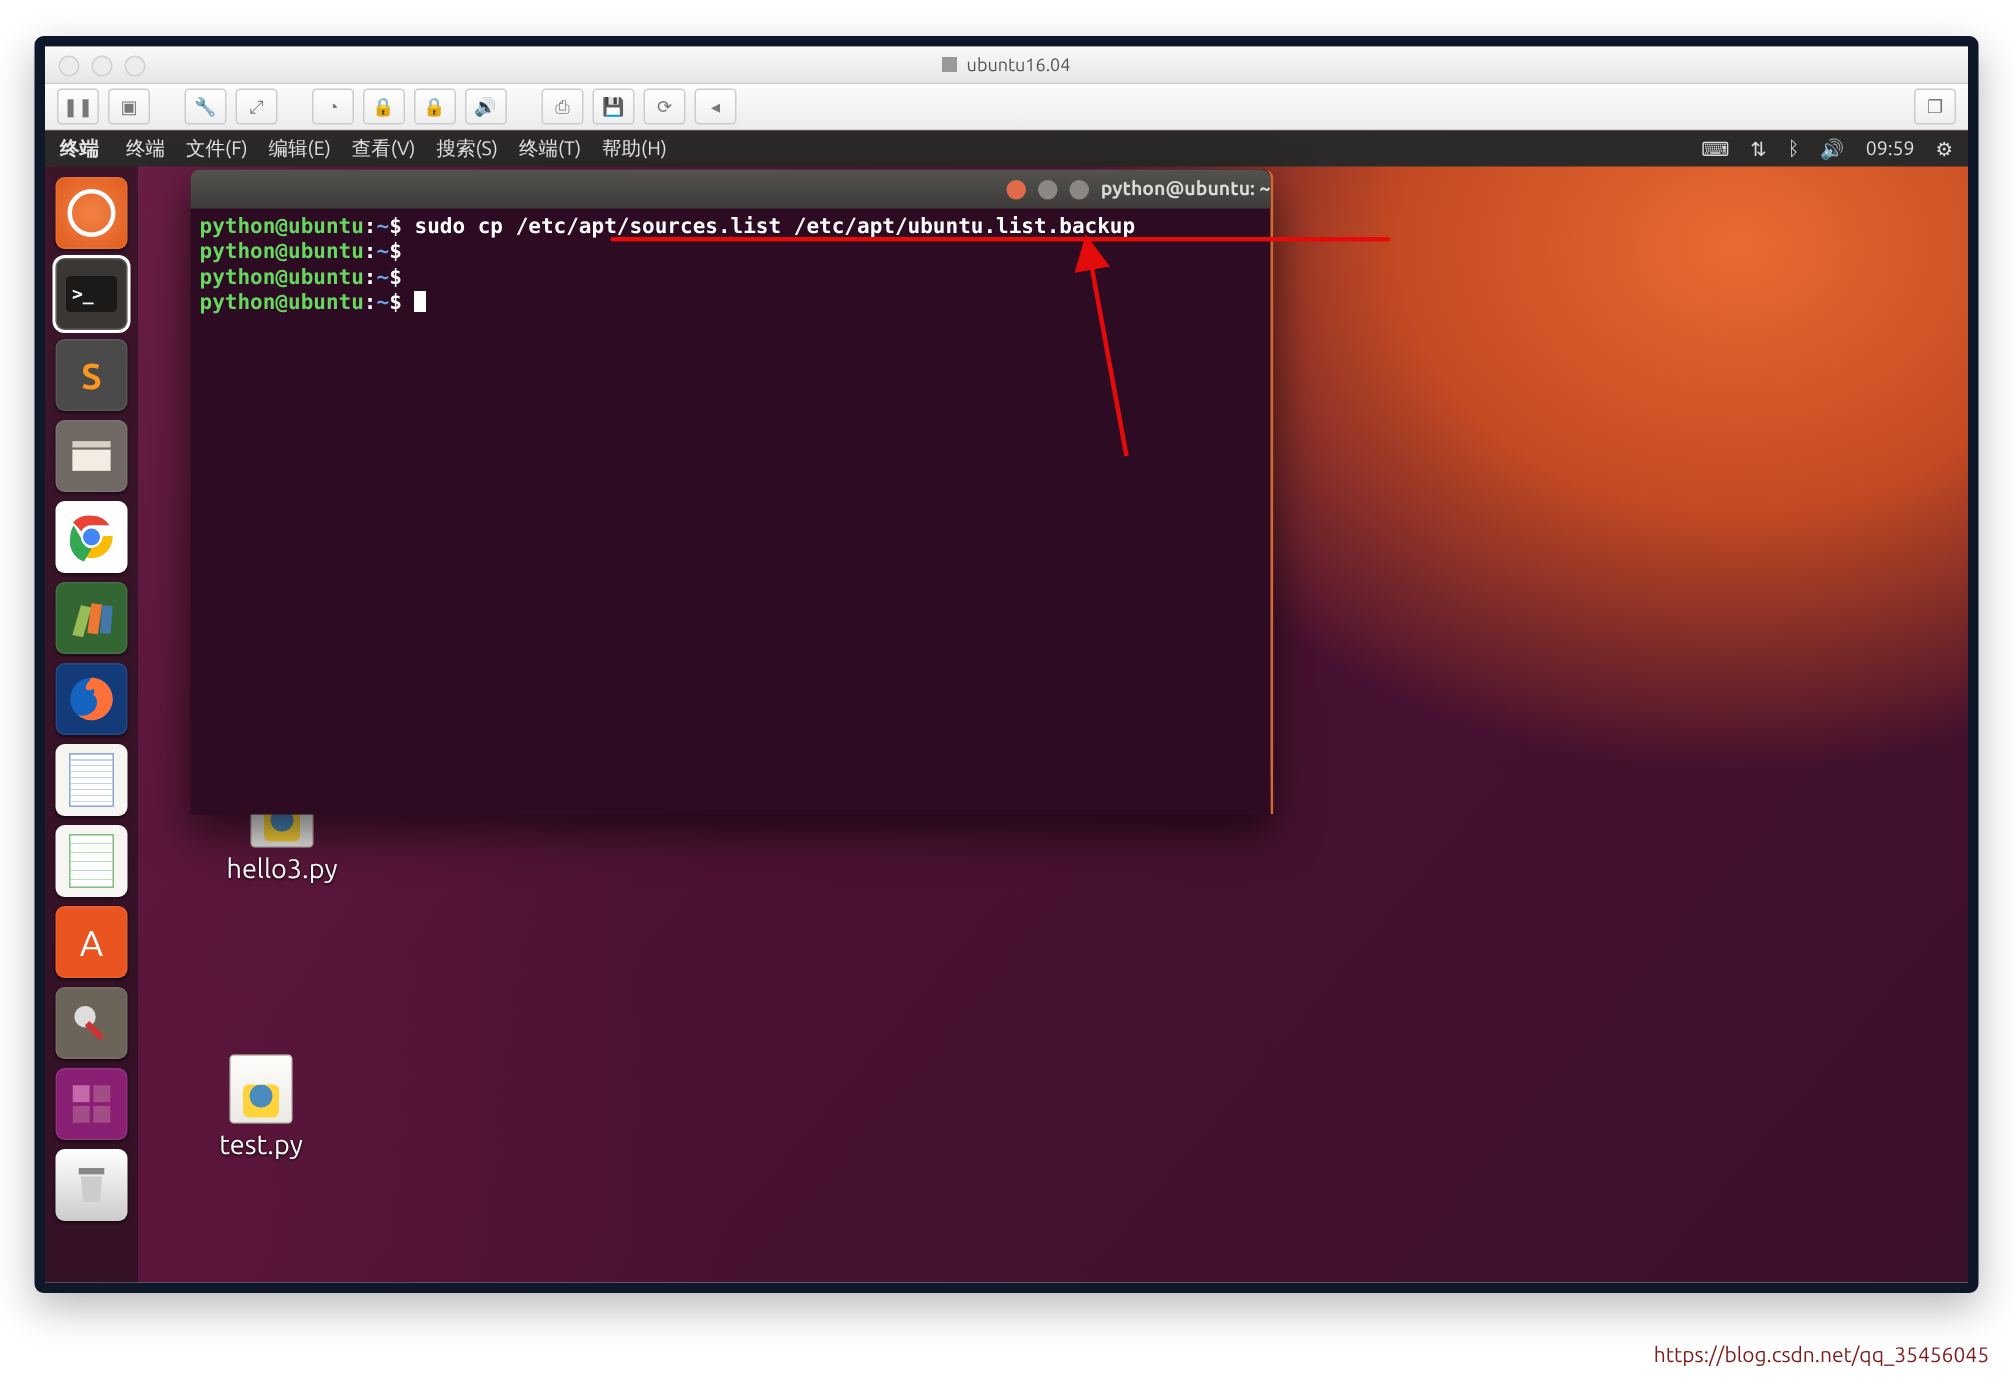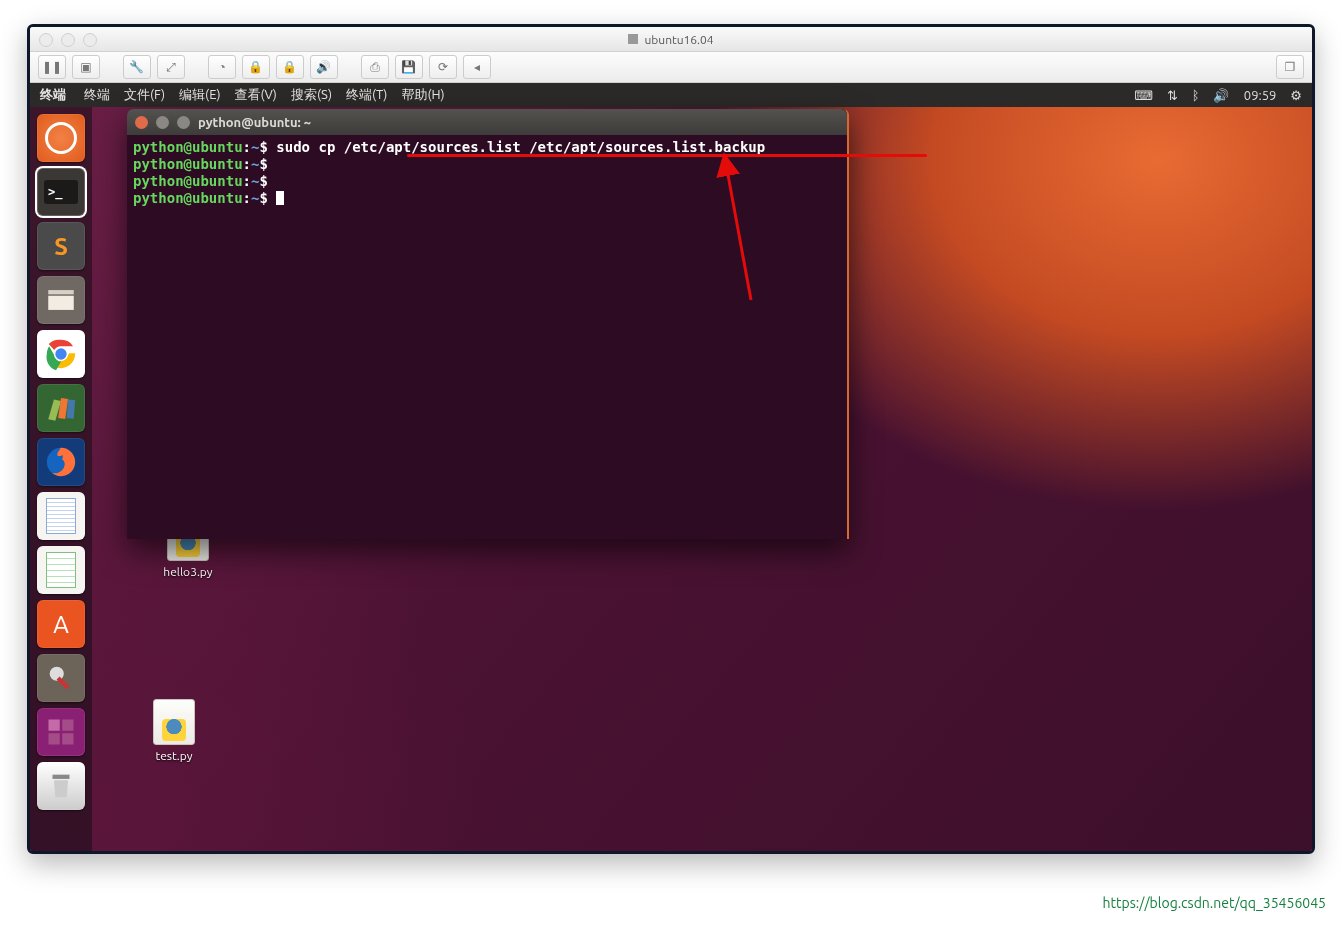--- a/index.html
+++ b/index.html
@@ -1,16 +1,16 @@
 <!DOCTYPE html>
 <html><head>
 <meta charset="utf-8">
 <style>
   body{margin:0;background:#fff;font-family:"Ubuntu",Arial,sans-serif;width:1342px;}
-  .vm-window{position:relative;margin:24px auto 0 auto;width:1282px;border:3px solid #0f172a;border-radius:6px;box-shadow:0 10px 28px rgba(0,0,0,.28);overflow:hidden;background:#efeeec;}
+  .vm-window{position:relative;margin:24px auto 0 auto;width:1282px;border:7px solid #0f172a;border-radius:6px;box-shadow:0 10px 28px rgba(0,0,0,.28);overflow:hidden;background:#efeeec;}
   .vm-titlebar{height:24px;display:flex;align-items:center;justify-content:center;background:linear-gradient(#fafafa,#e6e6e6);border-bottom:1px solid #d0d0d0;position:relative;}
   .traffic{position:absolute;left:9px;top:6px;display:flex;gap:8px;}
   .tl{width:12px;height:12px;border-radius:50%;background:#ececec;border:1px solid #d0d0d0;}
   .vm-title{font-size:12px;color:#555;display:flex;align-items:center;gap:6px;}
   .vm-title .ico{width:10px;height:10px;background:#999;display:inline-block;}
   .vm-toolbar{height:30px;background:linear-gradient(#fcfcfc,#ececec);border-bottom:1px solid #cfcfcf;display:flex;align-items:center;padding:0 8px;gap:6px;}
   .tbtn{width:26px;height:22px;border:1px solid #ccc;border-radius:3px;background:linear-gradient(#fff,#eee);display:flex;align-items:center;justify-content:center;color:#777;font-size:12px;}
   .tsep{width:11px;}
   .vm-content{position:relative;height:768px;overflow:hidden;background:#1a0a12;}
 
@@ -43,40 +43,40 @@
   .writer{background:#f7f5f2;} .writer .doc{width:28px;height:34px;border:1px solid #8aa9d6;background:repeating-linear-gradient(#fff,#fff 3px,#c3d3ee 3px,#c3d3ee 4px);}
   .calc{background:#f7f5f2;} .calc .sht{width:28px;height:34px;border:1px solid #7fbf7f;background:repeating-linear-gradient(#fff,#fff 5px,#b7e1b7 5px,#b7e1b7 6px);}
   .soft{background:#e95420;color:#fff;font-size:24px;}
   .tools{background:#6c6359;}
   .work{background:#8a2074;}
   .trash{background:linear-gradient(#fff,#ccc);}
   
   .chrome svg,.ffox svg,.files svg,.tools svg,.books svg,.trash svg{width:34px;height:34px;}
 
   
-  .dicon{position:absolute;width:80px;text-align:center;color:#fff;font-size:12px;text-shadow:0 1px 2px #000;}
+  .dicon{position:absolute;width:80px;text-align:center;color:#fff;font-size:18px;text-shadow:0 1px 2px #000;}
   .dicon .fi{width:40px;height:44px;margin:0 auto 4px;background:linear-gradient(#fdfdfb,#eceae5);border:1px solid #c9c5bd;border-radius:3px;position:relative;}
   .dicon .fi::after{content:"";position:absolute;bottom:3px;left:8px;width:24px;height:22px;background:radial-gradient(circle at 50% 35%,#4b8bbe 40%,#ffd43b 42%);border-radius:4px;}
 
   
   .terminal{position:absolute;top:26px;left:97px;width:720px;height:430px;background:#2d0b22;border-radius:6px 6px 0 0;box-shadow:0 12px 30px rgba(0,0,0,.6);border-right:2px solid #d46a2f;}
-  .term-title{height:26px;background:linear-gradient(#54524f,#3e3c3a);border-radius:6px 6px 0 0;display:flex;align-items:center;padding-left:8px;gap:8px;color:#dcdad7;font-size:13px;font-weight:bold;}
+  .term-title{height:26px;background:linear-gradient(#54524f,#3e3c3a);border-radius:6px 6px 0 0;display:flex;align-items:center;padding-left:8px;gap:8px;color:#dcdad7;font-size:13px;font-weight:bold;justify-content:flex-end;}
   .tb{width:13px;height:13px;border-radius:50%;}
   .tb.c{background:#e06b4b;} .tb.m{background:#8a8784;} .tb.x{background:#8a8784;}
   .term-body{padding:4px 6px;font:bold 14px/17px "DejaVu Sans Mono","Ubuntu Mono",monospace;color:#fff;position:relative;}
   .pr-user{color:#67d85f;} .pr-path{color:#6aa7e8;} .pr-d{color:#fff;}
   .cursor{display:inline-block;width:8px;height:14px;background:#fff;vertical-align:-2px;}
   .underline{position:absolute;top:19px;left:280px;width:520px;height:3px;background:#e40b0b;border-radius:2px;}
   
   
   .annot{position:absolute;top:167px;left:546px;color:#f01111;font-weight:bold;font-size:17px;line-height:1.3;text-shadow:0 0 1px #800;}
   .arrow{position:absolute;top:25px;left:594px;}
   .arrow svg{overflow:visible;}
 
-  .watermark{position:absolute;right:10px;bottom:-30px;color:#15803d;font-size:14px;}
+  .watermark{position:absolute;right:10px;bottom:-30px;color:#7f1d1d;font-size:14px;}
   .container{position:relative;width:1342px;height:925px;}
 </style>
 </head>
 <body>
 
 <div class="container">
 <div class="vm-window">
 
   <div class="vm-titlebar">
     <div class="traffic">
@@ -214,21 +214,21 @@
 
     <div class="terminal">
       <div class="term-title">
         <div class="tb c"></div>
         <div class="tb m"></div>
         <div class="tb x"></div>
         <span>python@ubuntu: ~</span>
       </div>
       <div class="term-body">
         <div class="underline"></div>
-        <div><span class="pr-user">python@ubuntu</span><span class="pr-d">:</span><span class="pr-path">~</span><span class="pr-d">$</span> <span>sudo cp /etc/apt/sources.list /etc/apt/sources.list.backup</span></div>
+        <div><span class="pr-user">python@ubuntu</span><span class="pr-d">:</span><span class="pr-path">~</span><span class="pr-d">$</span> <span>sudo cp /etc/apt/sources.list /etc/apt/ubuntu.list.backup</span></div>
         <div><span class="pr-user">python@ubuntu</span><span class="pr-d">:</span><span class="pr-path">~</span><span class="pr-d">$</span> <span></span></div>
         <div><span class="pr-user">python@ubuntu</span><span class="pr-d">:</span><span class="pr-path">~</span><span class="pr-d">$</span> <span></span></div>
         <div><span class="pr-user">python@ubuntu</span><span class="pr-d">:</span><span class="pr-path">~</span><span class="pr-d">$</span> <span class="cursor"></span></div>
 
         <div class="arrow">
           <svg width="60" height="150">
                 <defs>
                   <marker id="ah" markerWidth="8" markerHeight="8" refX="4" refY="4" orient="auto">
                     <path d="M0 0L8 4L0 8z" fill="#e40b0b"></path>
                   </marker>

